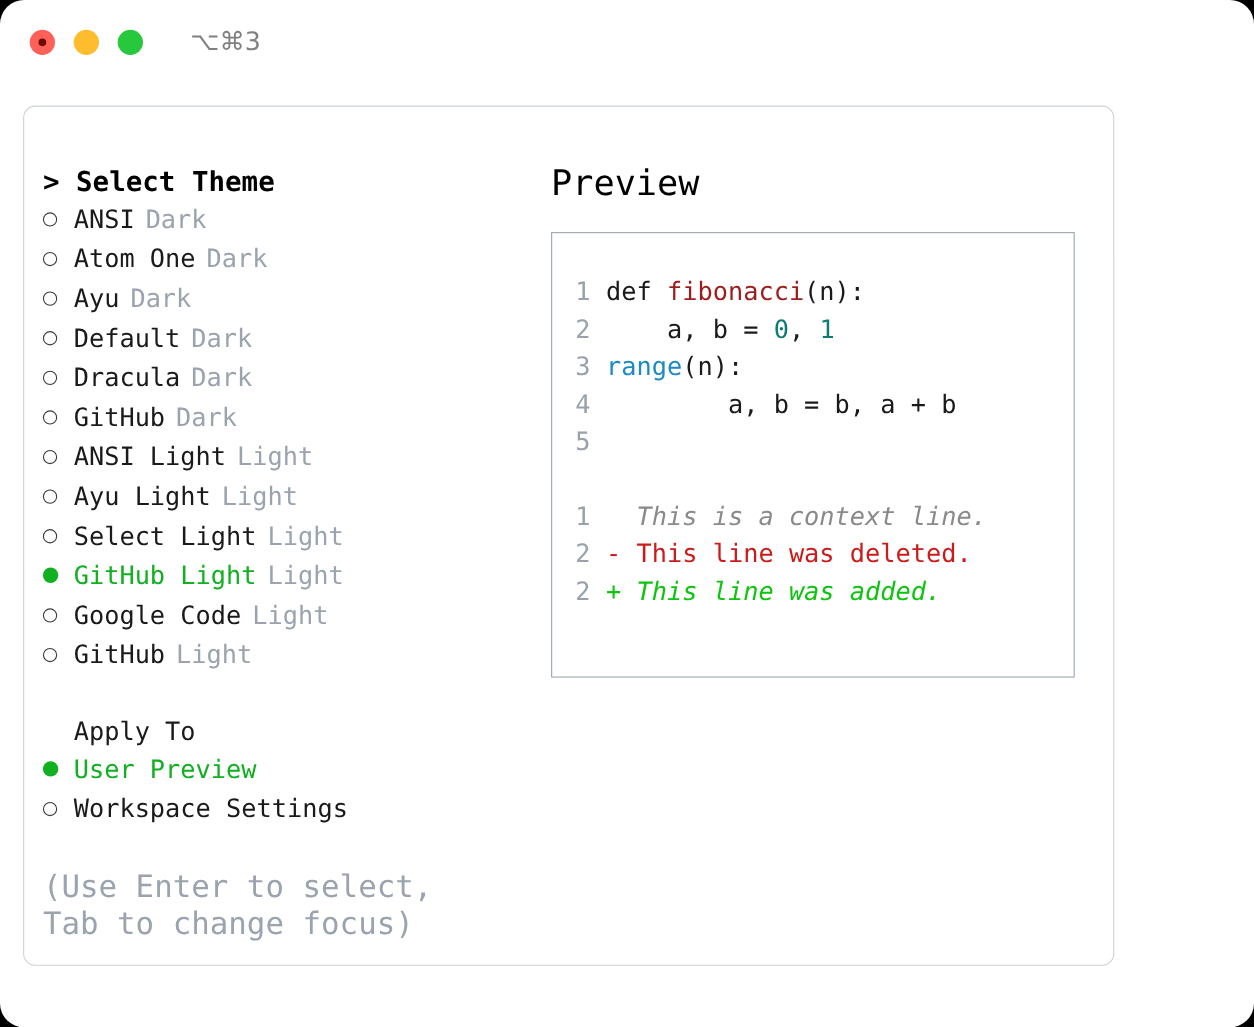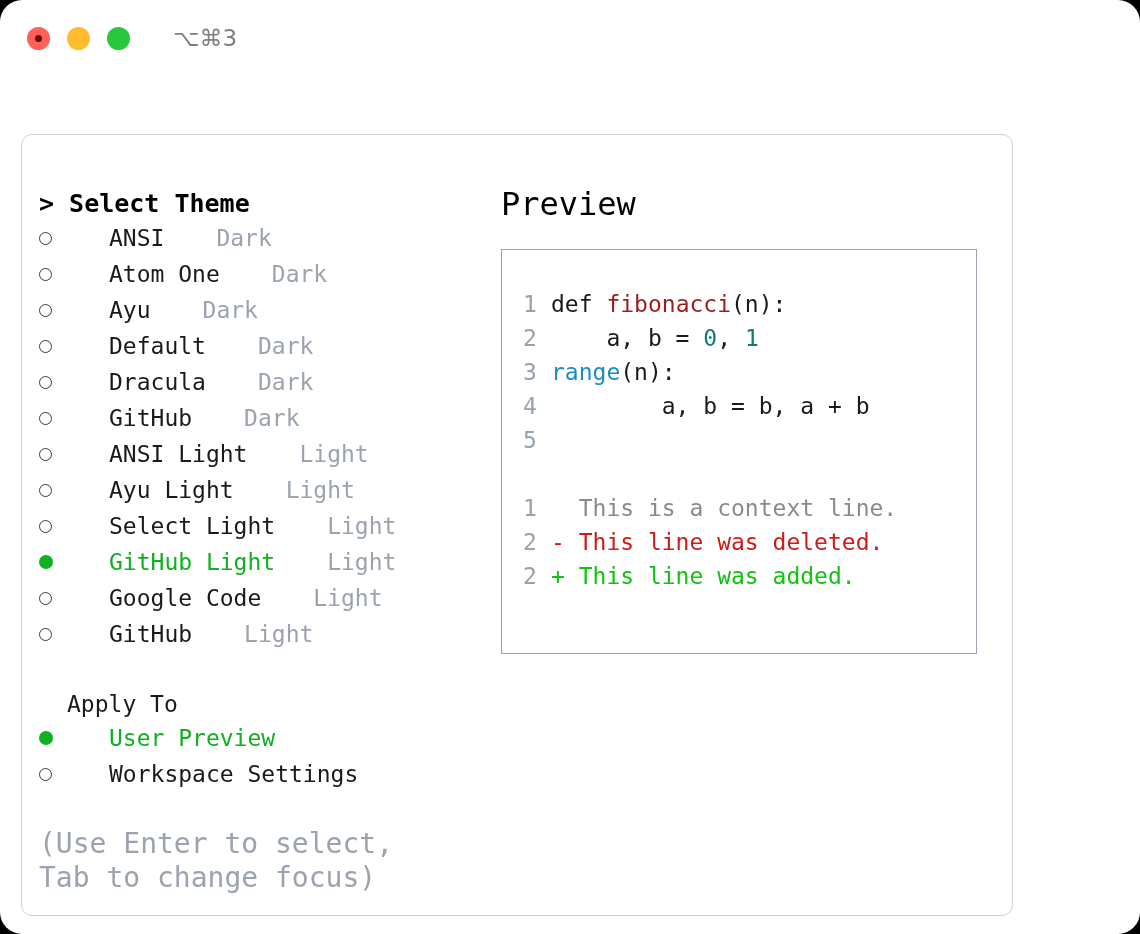--- a/index.html
+++ b/index.html
@@ -73,21 +73,20 @@
   .panel {
     position: absolute;
     left: 21px;
     top: 96px;
     width: 992px;
     height: 782px;
     border: 1.5px solid #ccd1d9;
     border-radius: 11px;
     box-sizing: border-box;
     background: #ffffff;
-    margin-top: 38px;
   }
 
   .panel-inner {
     position: absolute;
     left: 0; top: 0;
     width: 100%; height: 100%;
   }
 
   
   .left-col {
@@ -106,21 +105,20 @@
     font-family: "DejaVu Sans Mono", monospace;
   }
 
   .opt-row {
     display: flex;
     align-items: baseline;
     line-height: 34px;
     font-size: 23px;
     white-space: pre;
     font-family: "DejaVu Sans Mono", monospace;
-    gap: 42px;
   }
   .opt-marker {
     display: inline-block;
     width: 28px;
     flex: 0 0 28px;
     color: #2b2b2b;
     font-size: 17px;
     position: relative;
   }
   .opt-marker .dot-hollow {
@@ -208,23 +206,23 @@
     color: #97a2ad;
     width: 28px;
     flex: 0 0 28px;
     text-align: left;
   }
   .code-text { color: #1a1a1a; }
   .tok-fn   { color: #9e1c1c; }
   .tok-num  { color: #0e7c74; }
   .tok-kw   { color: #1b8bc4; }
   .diff-gap { height: 34px; }
-  .diff-ctx { color: #8a8a8a; }
+  .diff-ctx { color: #8a8a8a; font-style: italic; }
   .diff-del { color: #cc1b1b; }
-  .diff-add { color: #0ec40e; }
+  .diff-add { color: #0ec40e; font-style: italic; }
 </style>
 </head>
 <body>
 
 <div class="window">
 
   <div class="titlebar">
     <div class="lights">
       <span class="light red"></span>
       <span class="light yellow"></span>

